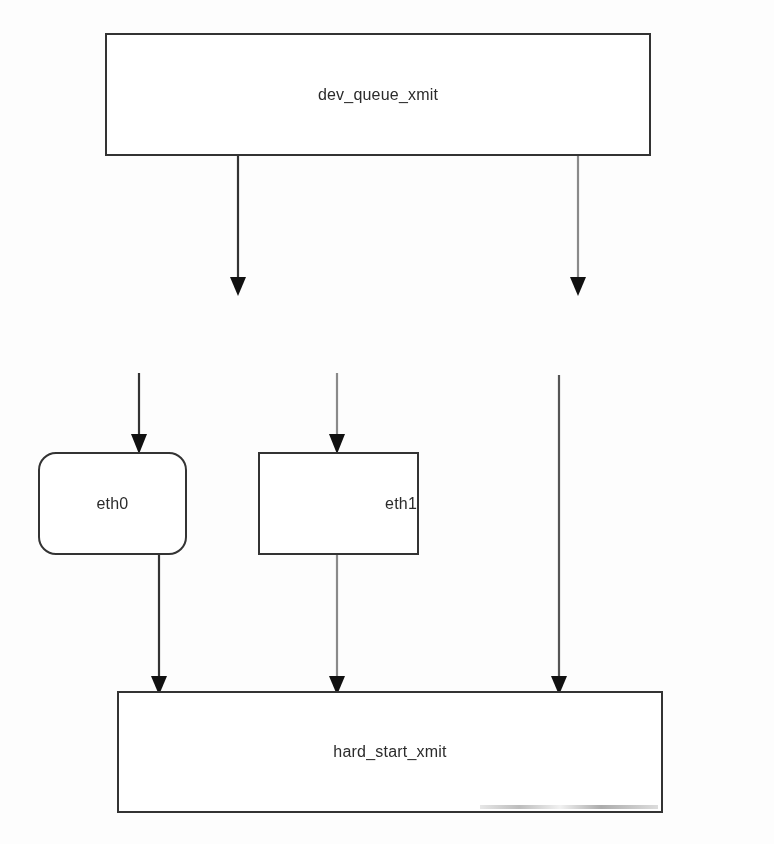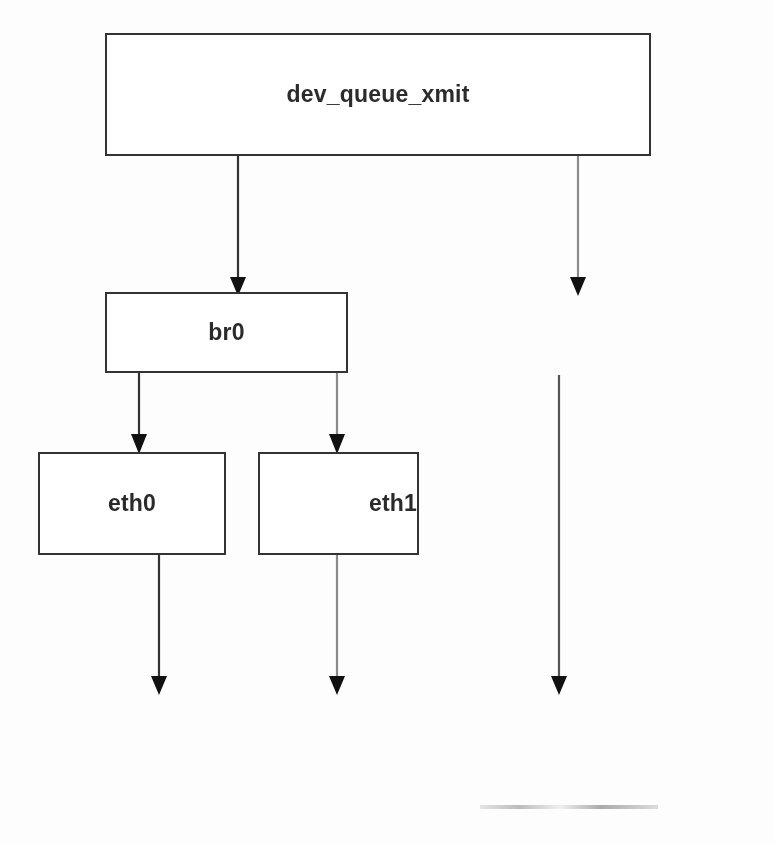--- a/index.html
+++ b/index.html
@@ -22,33 +22,32 @@
     position: absolute;
     box-sizing: border-box;
     background: #ffffff;
     border: 2px solid #333333;
     display: flex;
     align-items: center;
     justify-content: center;
     z-index: 3;
   }
   .node-label {
-    font-size: 23px;
+    font-size: 16px;
     color: #2b2b2b;
     letter-spacing: 0.2px;
     line-height: 1;
     white-space: nowrap;
     user-select: none;
-    font-weight: bold;
   }
   
   #node-dev-queue-xmit { left: 105px; top: 33px;  width: 546px; height: 123px; }
   #node-br0           { left: 105px; top: 292px; width: 243px; height: 81px;  }
   #node-eth2          { left: 459px; top: 292px; width: 242px; height: 83px;  }
-  #node-eth0          { left: 38px;  top: 452px; width: 188px; height: 103px; }
+  #node-eth0          { left: 38px;  top: 452px; width: 149px; height: 103px; border-radius: 18px; }
   #node-eth1          { left: 258px; top: 452px; width: 161px; height: 103px; justify-content: flex-end; }
   #node-hard-start-xmit { left: 117px; top: 691px; width: 546px; height: 122px; }
 
   
   .edge {
     position: absolute;
     z-index: 2;
     overflow: visible;
   }
   .edge line {
@@ -111,29 +110,29 @@
 
   <svg class="edge" id="edge-eth2-to-hard-start-xmit" style="left:531px; top:370px; width:56px; height:332px;" viewBox="0 0 56 332">
     <line x1="28" y1="5" x2="28" y2="311" stroke="#555555"></line>
     <polygon points="28,325 20,306 36,306" fill="#111111"></polygon>
   </svg>
 
   <div class="node" id="node-dev-queue-xmit">
     <span class="node-label">dev_queue_xmit</span>
   </div>
 
-  <div class="node" id="node-br0">
-    <span class="node-label">br0</span>
-  </div>
 
 
   <div class="node" id="node-eth0">
     <span class="node-label">eth0</span>
   </div>
 
   <div class="node" id="node-eth1">
     <span class="node-label">eth1</span>
   </div>
 
+  <div class="node" id="node-hard-start-xmit">
+    <span class="node-label">hard_start_xmit</span>
+  </div>
 
   <div class="artifact"></div>
 
 </div>
 
 </body></html>

